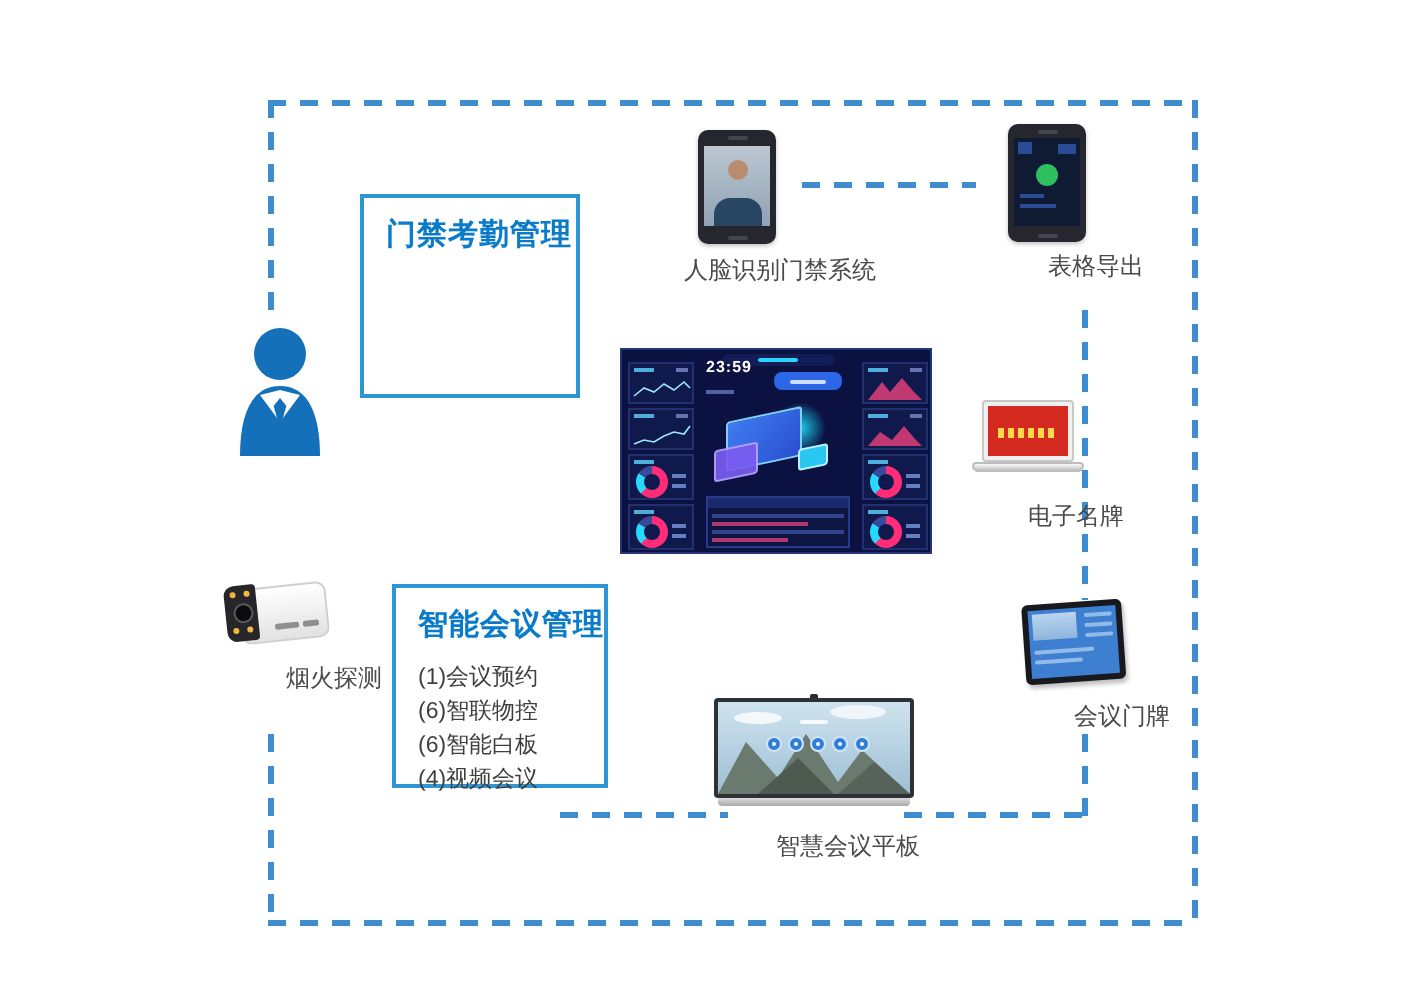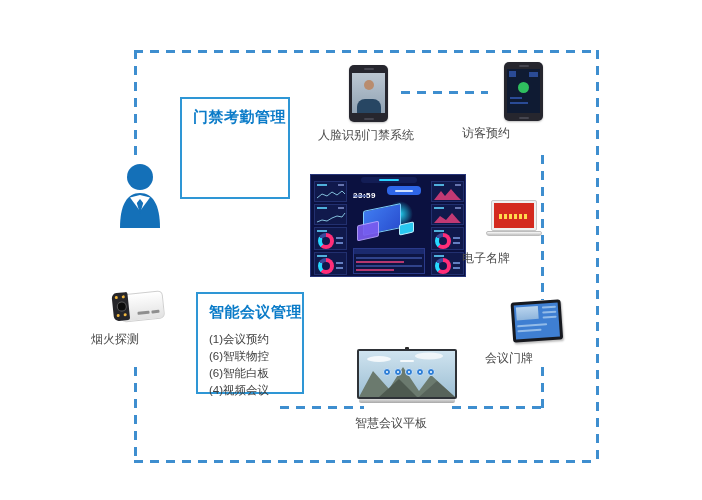--- a/index.html
+++ b/index.html
@@ -9,21 +9,21 @@
   }
   
   .hline{position:absolute;height:3px;background:repeating-linear-gradient(90deg,#3e8ecf 0 9px,transparent 9px 16px);z-index:1;}
   .vline{position:absolute;width:3px;background:repeating-linear-gradient(180deg,#3e8ecf 0 9px,transparent 9px 16px);z-index:1;}
   
   .feat-box{position:absolute;border:2px solid #2e96d5;background:#fff;z-index:3;padding:9px 6px 6px 11px;box-sizing:border-box;}
   .feat-title{font-size:15px;font-weight:bold;color:#0a7bc8;letter-spacing:.5px;white-space:nowrap;}
   .feat-list{margin-top:9px;}
   .feat-item{font-size:11.5px;color:#3f3f3f;line-height:17px;white-space:nowrap;}
   
-  .cap{position:absolute;font-size:12px;color:#4a4a4a;text-align:left;z-index:3;white-space:nowrap;}
+  .cap{position:absolute;font-size:12px;color:#4a4a4a;text-align:right;z-index:3;white-space:nowrap;}
   .device{position:absolute;z-index:3;}
   
   .phone{background:#26262e;border-radius:5px;box-shadow:0 1px 2px rgba(0,0,0,.25);}
   .face-screen{position:absolute;left:3px;right:3px;top:8px;height:40px;background:linear-gradient(#bcc7d2,#90a2b3);overflow:hidden;}
   .face-head{position:absolute;left:50%;top:7px;width:10px;height:10px;margin-left:-5px;border-radius:50%;background:#b98c6e;}
   .face-torso{position:absolute;left:50%;bottom:-2px;width:24px;height:16px;margin-left:-12px;border-radius:8px 8px 0 0;background:#274663;}
   .phone-spk{position:absolute;left:50%;top:3px;width:10px;height:2px;margin-left:-5px;border-radius:1px;background:#45454f;}
   .phone-chin{position:absolute;left:50%;bottom:2px;width:10px;height:2px;margin-left:-5px;border-radius:1px;background:#45454f;}
   
   .door-screen{position:absolute;left:3px;right:3px;top:7px;bottom:8px;background:#0f1b33;overflow:hidden;}
@@ -130,21 +130,21 @@
     <div class="phone-spk"></div>
     <div class="door-screen">
       <div class="ds-rect" style="left:2px;top:2px;width:7px;height:6px;"></div>
       <div class="ds-rect" style="right:2px;top:3px;width:9px;height:5px;"></div>
       <div class="ds-green"></div>
       <div class="ds-rect" style="left:3px;top:28px;width:12px;height:2px;"></div>
       <div class="ds-rect" style="left:3px;top:33px;width:18px;height:2px;"></div>
     </div>
     <div class="phone-chin"></div>
   </div>
-  <div class="cap" style="left:462px;top:125px;width:110px;">访客预约</div>
+  <div class="cap" style="left:462px;top:125px;width:110px;">表格导出</div>
 
   <div class="dash device" style="left:310px;top:174px;width:156px;height:103px;">
     <div class="dash-head">
         <i></i>
       </div>
 
     <div class="panel" style="left:3px;top:6px;height:21px;">
       <i class="p-tag"></i>
         <i class="p-tag2"></i>
       <svg width="31" height="15" style="position:absolute;left:0;top:5px;">
@@ -199,21 +199,21 @@
     </div>
     <div class="panel" style="left:120px;top:77px;height:23px;">
       <i class="p-tag"></i>
         <div class="donut" style="left:3px;top:5px;">
           <i></i>
         </div>
       <div class="d-dash" style="top:9px;"></div>
         <div class="d-dash" style="top:14px;"></div>
     </div>
 
-    <div class="clock" style="left:42px;top:16px;">23:59</div>
+    <div class="clock" style="left:42px;top:4px;">23:59</div>
     <div class="clock-sub" style="left:42px;top:20px;"></div>
     <div class="dash-btn" style="left:76px;top:11px;width:34px;height:9px;">
         <i></i>
       </div>
     <div class="glow" style="left:76px;top:26px;width:26px;height:26px;"></div>
     <div class="iso" style="left:52px;top:32px;width:36px;height:23px;background:linear-gradient(135deg,#3f7bf0,#2a4fd0);transform:skewY(-12deg);"></div>
     <div class="iso" style="left:46px;top:48px;width:20px;height:14px;background:#7a5cf0;border-color:#b9a4ff;transform:skewY(-12deg);opacity:.92;"></div>
     <div class="iso" style="left:88px;top:48px;width:13px;height:9px;background:#29c8f0;border-color:#bdf1ff;transform:skewY(-12deg);"></div>
     <div class="dtable" style="left:42px;top:73px;width:72px;height:26px;">
       <div class="hdr"></div>

